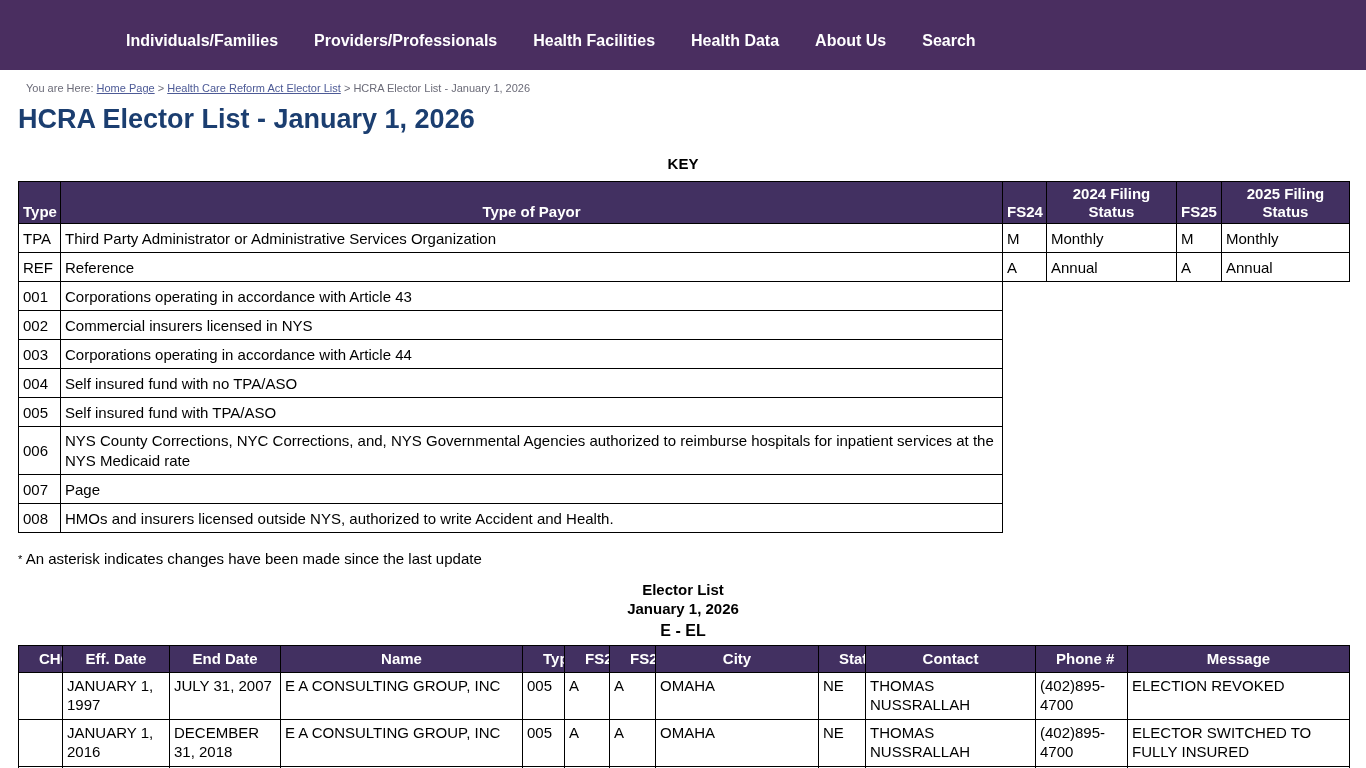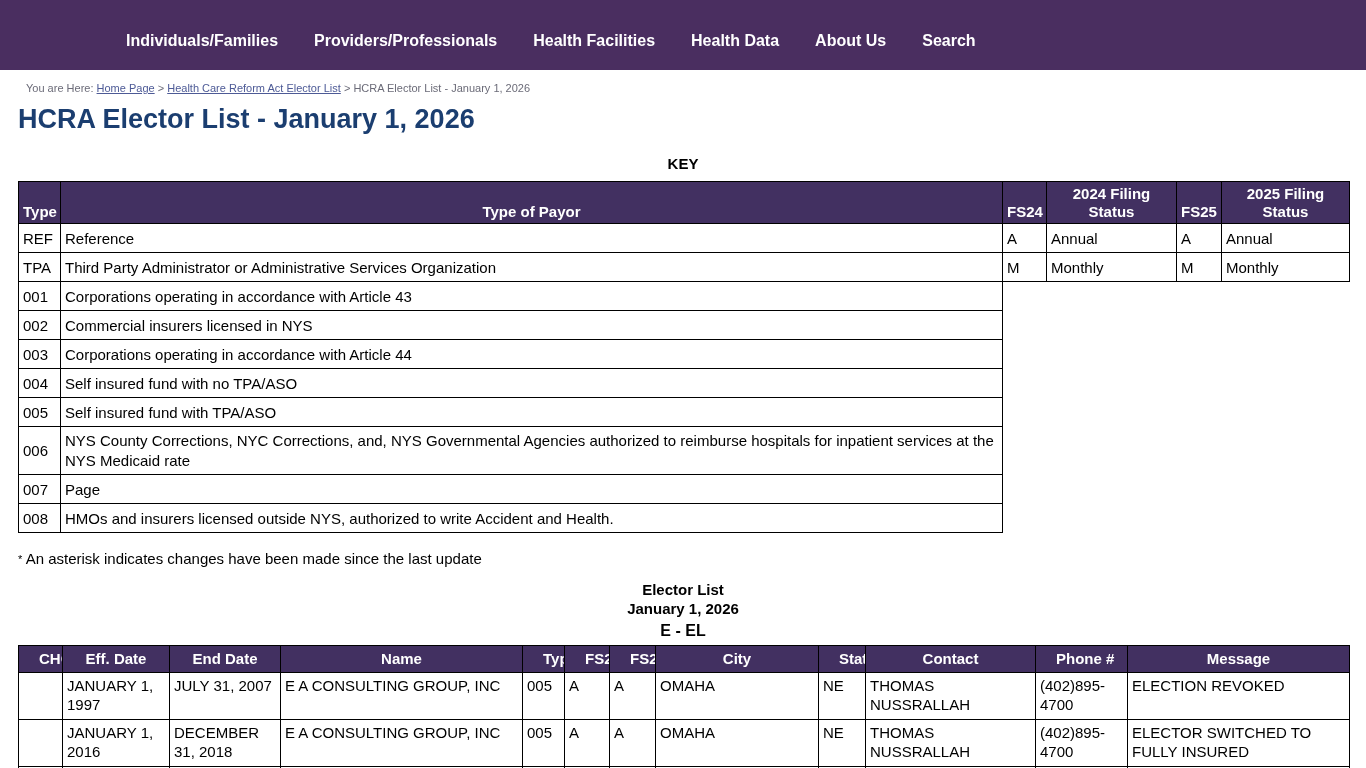--- a/index.html
+++ b/index.html
@@ -111,34 +111,34 @@
   <tbody>
       <tr>
     <th class="col-type">Type</th>
     <th>Type of Payor</th>
     <th>FS24</th>
     <th>2024 Filing Status</th>
     <th>FS25</th>
     <th>2025 Filing Status</th>
   </tr>
   <tr>
-    <td>REF</td>
-    <td>Reference</td>
-    <td>A</td>
-    <td>Annual</td>
-    <td>A</td>
-    <td>Annual</td>
-  </tr>
-  <tr>
     <td>TPA</td>
     <td>Third Party Administrator or Administrative Services Organization</td>
     <td>M</td>
     <td>Monthly</td>
     <td>M</td>
     <td>Monthly</td>
+  </tr>
+  <tr>
+    <td>REF</td>
+    <td>Reference</td>
+    <td>A</td>
+    <td>Annual</td>
+    <td>A</td>
+    <td>Annual</td>
   </tr>
   <tr>
     <td>001</td>
     <td>Corporations operating in accordance with Article 43</td>
     <td class="noborder" colspan="4"></td>
   </tr>
   <tr>
     <td>002</td>
     <td>Commercial insurers licensed in NYS</td>
     <td class="noborder" colspan="4"></td>

